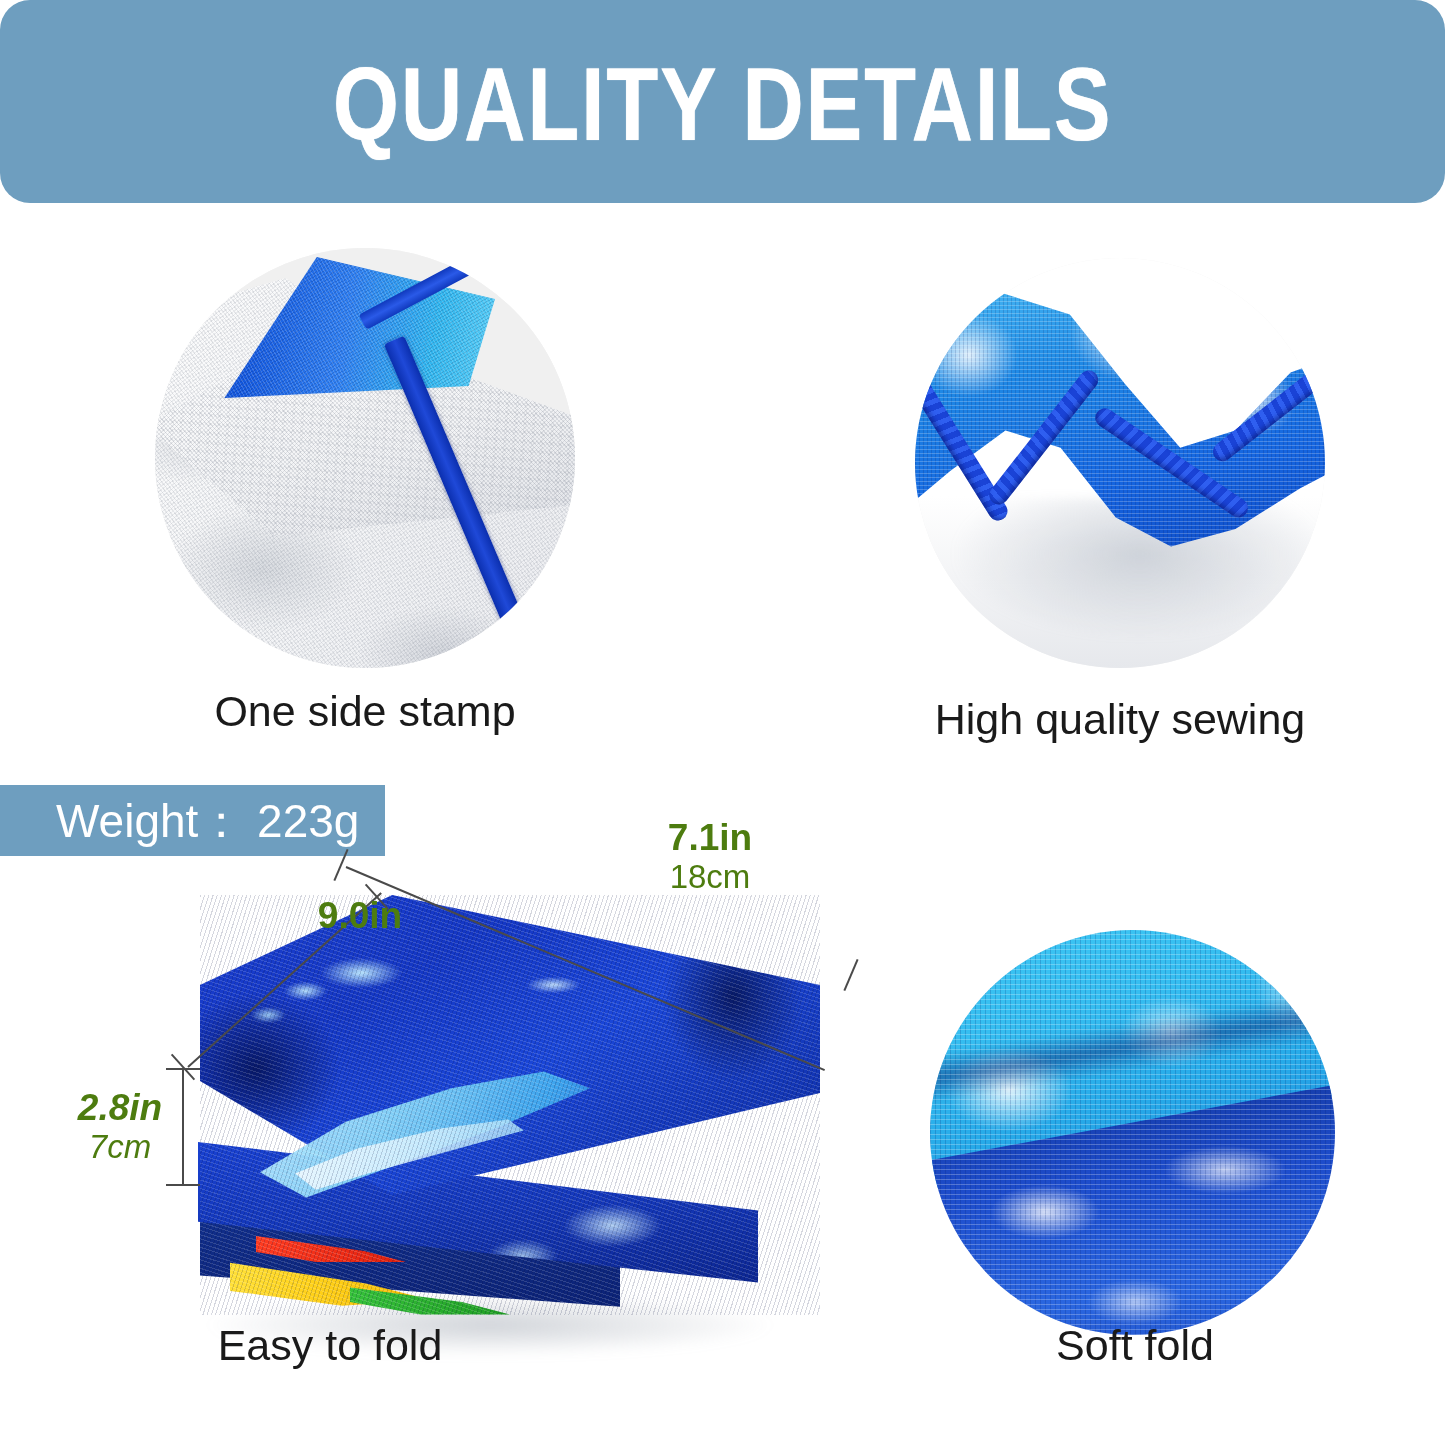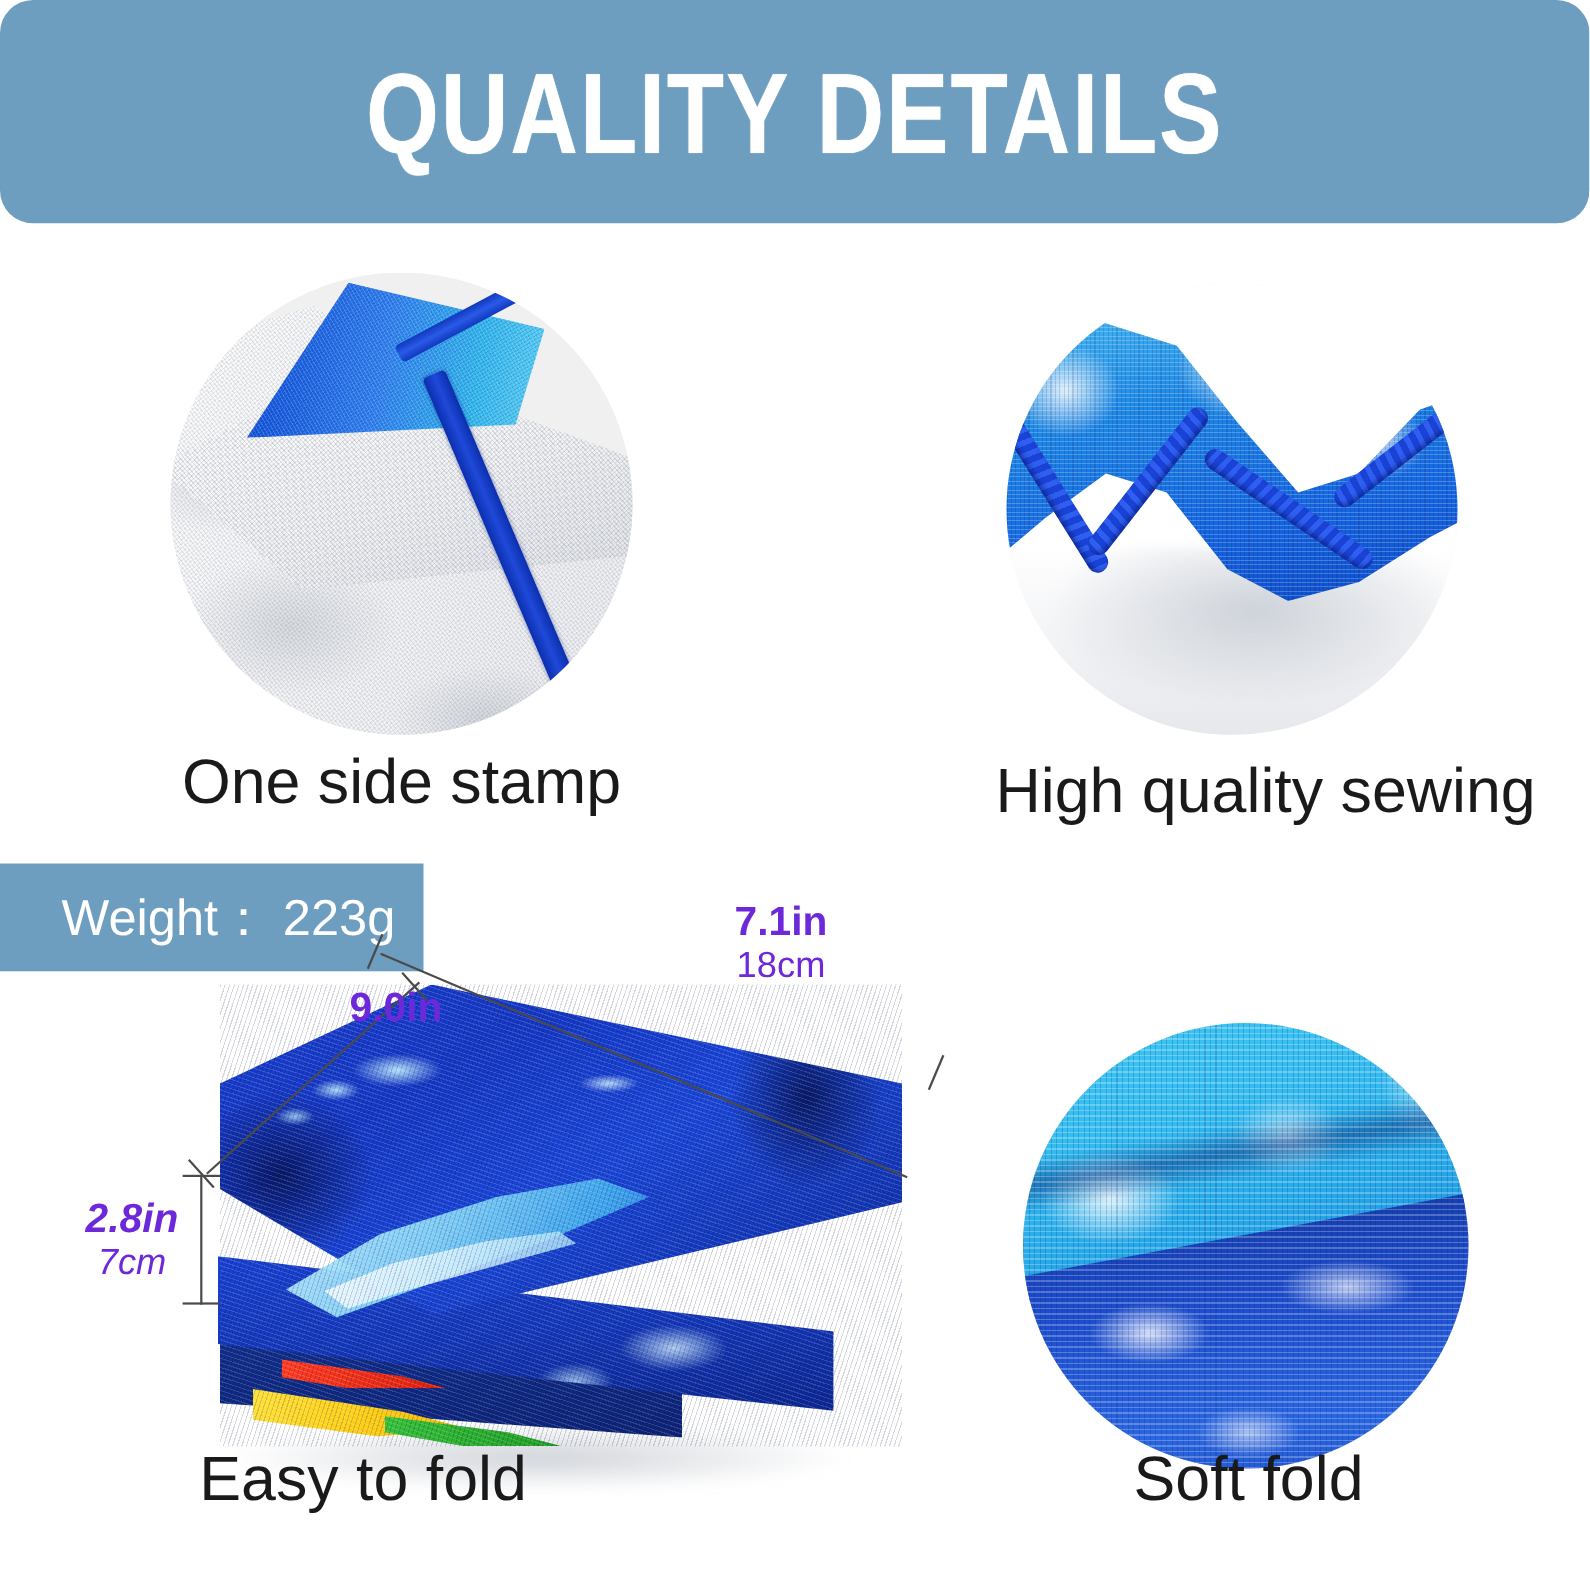--- a/index.html
+++ b/index.html
@@ -33,21 +33,21 @@
     text-shadow:0 0 1px rgba(255,255,255,.9);
   }
 
   
   .circle{
     position:absolute;border-radius:50%;overflow:hidden;
     background:#f2f2f2;
   }
   .caption{
     position:absolute;text-align:center;color:#1a1a1a;
-    font-size:57px;line-height:50px;white-space:nowrap;
+    font-size:43px;line-height:50px;white-space:nowrap;
     font-family:"Liberation Sans", sans-serif;
   }
 
   
   #c1{left:155px;top:248px;width:420px;height:420px;}
   .c1-bg{position:absolute;inset:0;background:#f0f0f0;}
   
   .c1-white{
     position:absolute;left:-60px;top:30px;width:560px;height:470px;
     background:
@@ -165,39 +165,39 @@
   }
   .c4-edge{
     position:absolute;left:-20px;top:128px;width:450px;height:48px;
     background:linear-gradient(180deg,rgba(8,30,110,.0),rgba(8,30,110,.45),rgba(8,30,110,.0));
     transform:rotate(-9deg);transform-origin:0 50%;
     filter:blur(3px);
   }
 
   
   .weight-badge{
-    position:absolute;left:0px;top:785px;width:385px;height:98px;
+    position:absolute;left:0px;top:785px;width:385px;height:71px;
     background:#6e9ebf;
     display:flex;align-items:center;
   }
   .weight-text{
     color:#ffffff;font-size:46px;line-height:46px;
     padding-left:56px;white-space:nowrap;letter-spacing:0px;
     font-family:"Liberation Sans", sans-serif;
   }
 
   
   .fold-wrap{position:absolute;left:160px;top:840px;width:740px;height:490px;}
 
   
   .dim-line{position:absolute;background:#4a4a4a;}
   .dim-tick{position:absolute;background:#4a4a4a;}
 
   .dim-label{
-    position:absolute;text-align:center;color:#6d28d9;white-space:nowrap;
+    position:absolute;text-align:center;color:#4d7c0f;white-space:nowrap;
     font-family:"Liberation Sans", sans-serif;
   }
   .dim-in{font-size:37px;line-height:40px;font-weight:bold;}
   .dim-cm{font-size:33px;line-height:38px;font-weight:normal;}
 
   
   .towel{
     position:absolute;left:40px;top:55px;width:620px;height:420px;
   }
   

